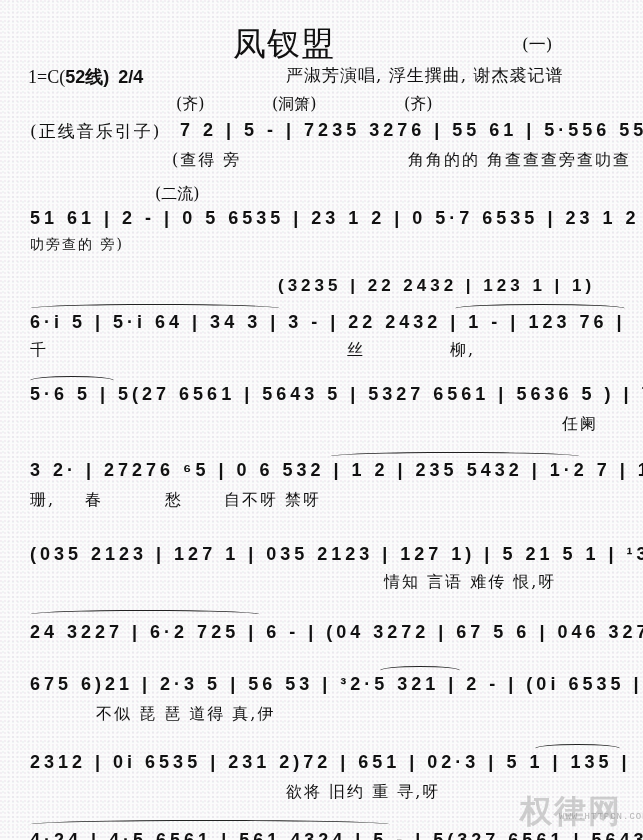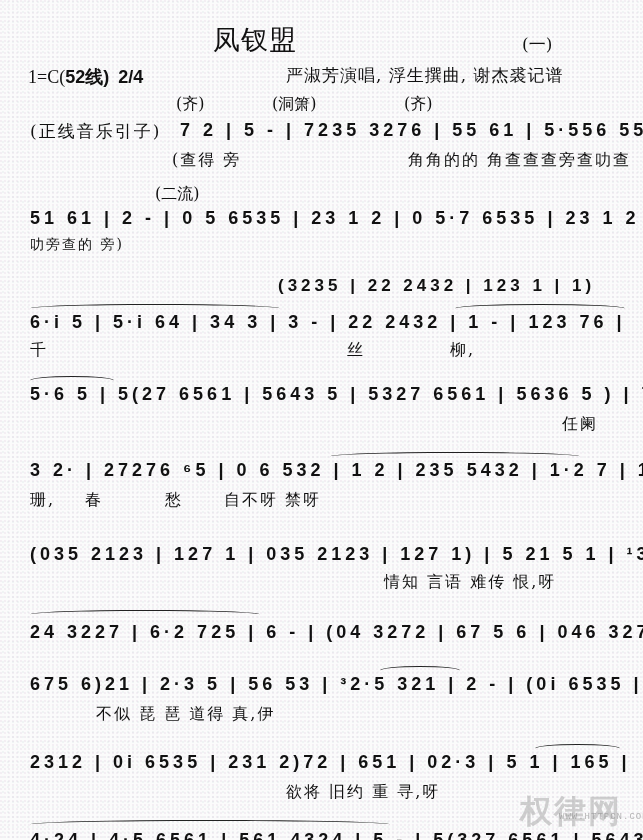--- a/index.html
+++ b/index.html
@@ -7,21 +7,21 @@
     width:643px; height:840px; overflow:hidden; position:relative;
     background:#fbfbfb;
     background-image:
       radial-gradient(circle at 1px 1px, rgba(200,170,200,0.35) 0.6px, transparent 0.8px),
       radial-gradient(circle at 3px 2px, rgba(170,200,200,0.3) 0.6px, transparent 0.8px);
     background-size:4px 4px, 5px 5px;
     font-family:"DejaVu Serif", serif;
     color:#111;
   }
   .abs { position:absolute; white-space:nowrap; }
-  .title { font-size:27px; left:213px; top:22px; letter-spacing:1px; }
+  .title { font-size:33px; left:233px; top:22px; letter-spacing:1px; }
   .part { font-size:17px; left:522px; top:33px; }
   .key { font-family:"Liberation Serif", serif; font-size:18px; left:28px; top:65px;text-align:center; }
   .key b { font-family:"Liberation Sans", sans-serif; font-weight:bold; }
   .credits { font-size:17px; left:286px; top:64px; letter-spacing:1px; }
   .inst { font-size:16px; }
   .lyr { font-size:16px; letter-spacing:2px; }
   .line {
     position:absolute; left:30px; white-space:nowrap;
     font-family:"Liberation Sans", sans-serif; font-weight:bold; font-size:18px;
     letter-spacing:4px;
@@ -78,20 +78,20 @@
 <div class="abs lyr" style="left:384px;top:572px">情知 言语 难传 恨,呀</div>
 
 <div class="slur" style="left:30px;top:610px;width:230px"></div>
 <div class="line" style="top:622px">24 3227 | 6·2 725 | 6 - | (04 3272 | 67 5 6 | 046 3272 |</div>
 
 <div class="slur" style="left:380px;top:666px;width:80px"></div>
 <div class="line" style="top:674px">675 6)21 | 2·3 5 | 56 53 | ³2·5 321 | 2 - | (0i 6535 |</div>
 <div class="abs lyr" style="left:96px;top:704px">不似 琵   琶   道得    真,伊</div>
 
 <div class="slur" style="left:535px;top:744px;width:85px"></div>
-<div class="line" style="top:752px">2312 | 0i 6535 | 231 2)72 | 651 | 02·3 | 5 1 | 165 |</div>
+<div class="line" style="top:752px">2312 | 0i 6535 | 231 2)72 | 651 | 02·3 | 5 1 | 135 |</div>
 <div class="abs lyr" style="left:286px;top:782px">欲将  旧约     重    寻,呀</div>
 
 <div class="slur" style="left:30px;top:820px;width:360px"></div>
 <div class="line" style="top:830px">4·24 | 4·5 6561 | 561 4324 | 5 - | 5(327 6561 | 5643 5 |</div>
 
 <div class="watermark">权律网</div>
 <div class="watermark-url">WWW.HTTPCN.COM</div>
 
 </body></html>

